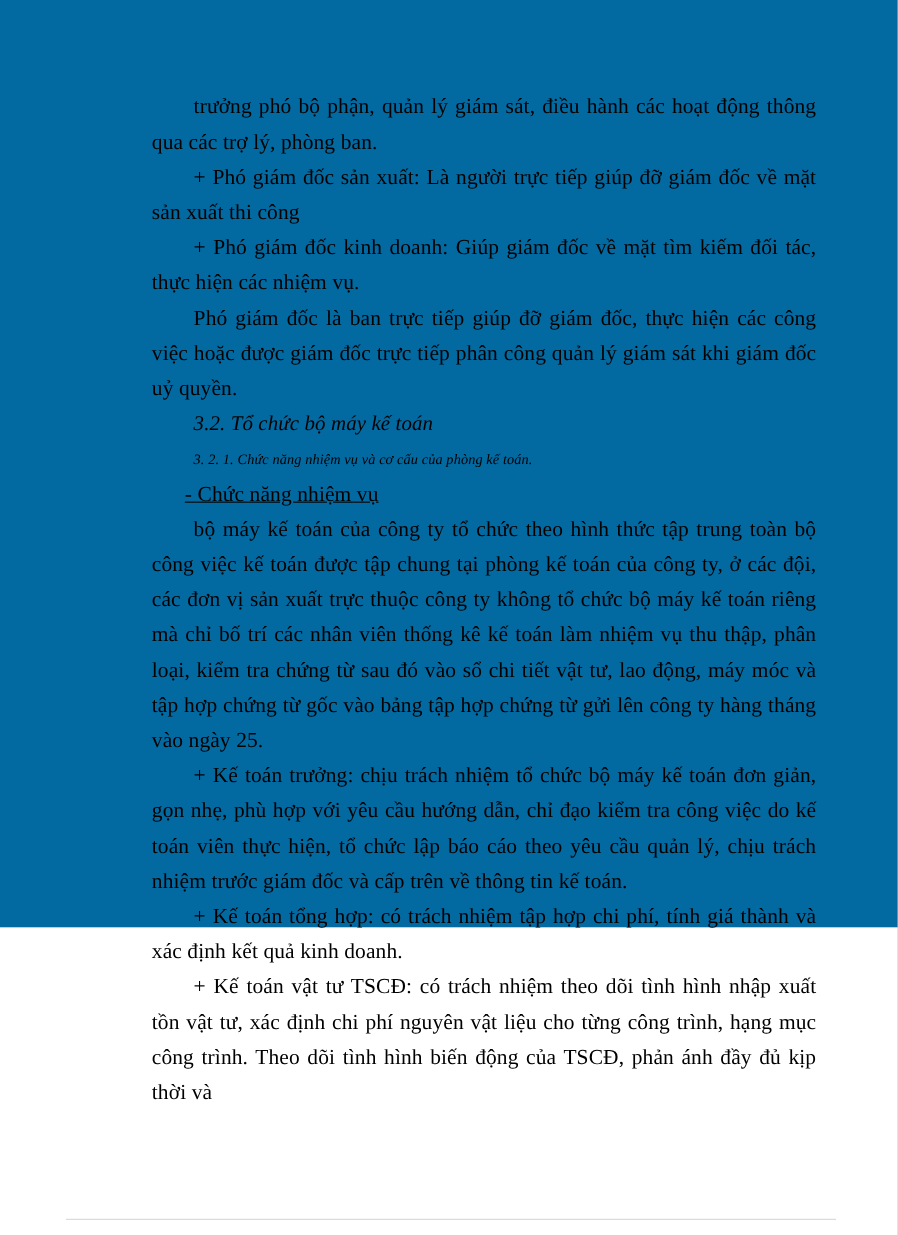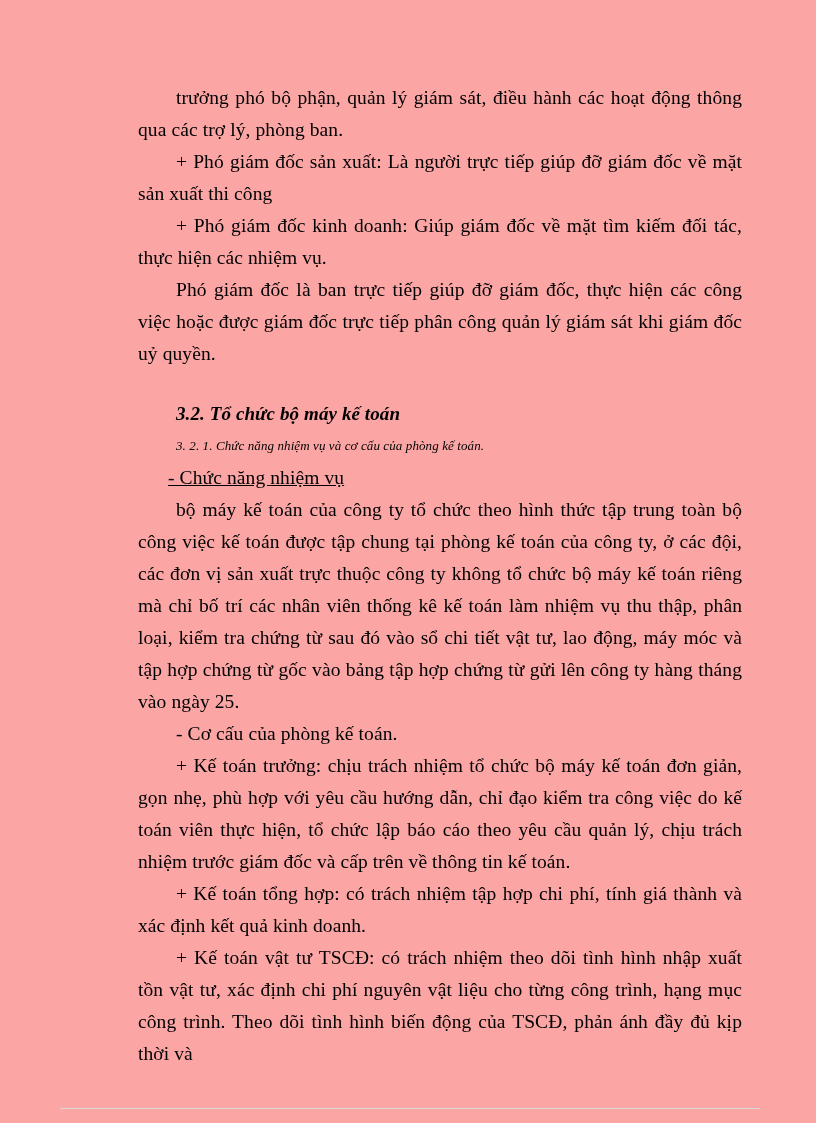--- a/index.html
+++ b/index.html
@@ -12,22 +12,22 @@
     height: 1123px;
     font-family: "Liberation Serif", serif;
     color: #000000;
     position: relative;
     overflow: hidden;
   }
   .page {
     position: absolute;
     top: 0; left: 0;
     width: 816px;
-    height: 1123px;
-    background: #fca5a5;
+    height: 843px;
+    background: #0369a1;
   }
   .content {
     position: absolute;
     left: 138px;
     top: 82px;
     width: 604px;
   }
   p {
     margin: 0 0 0 0;
     font-size: 19.5px;
@@ -37,24 +37,23 @@
     letter-spacing: 0.1px;
   }
   p.indent {
     text-indent: 38px;
   }
   p.indent-small {
     text-indent: 30px;
     text-decoration: underline;
   }
   .bold-italic {
-    font-weight: bold;
+    font-weight: normal;
     font-style: italic;
     font-size: 19px;
-    margin-top: 28px;
   }
   .italic {
     font-style: italic;
     font-size: 13px;
   }
   .footer-rule {
     position: absolute;
     left: 60px;
     top: 1108px;
     width: 700px;
@@ -78,21 +77,20 @@
 
 
     <p class="indent bold-italic">3.2. Tổ chức bộ máy kế toán</p>
 
     <p class="indent italic">3. 2. 1. Chức năng nhiệm vụ và cơ cấu của phòng kế toán.</p>
 
     <p class="indent-small">- Chức năng nhiệm vụ</p>
 
     <p class="indent">bộ máy kế toán của công ty tổ chức theo hình thức tập trung toàn bộ công việc kế toán được tập chung tại phòng kế toán của công ty, ở các đội, các đơn vị sản xuất trực thuộc công ty không tổ chức bộ máy kế toán riêng mà chỉ bố trí các nhân viên thống kê kế toán làm nhiệm vụ thu thập, phân loại, kiểm tra chứng từ sau đó vào sổ chi tiết vật tư, lao động, máy móc và tập hợp chứng từ gốc vào bảng tập hợp chứng từ gửi lên công ty hàng tháng vào ngày 25.</p>
 
-    <p class="indent">- Cơ cấu của phòng kế toán.</p>
 
     <p class="indent">+ Kế toán trưởng: chịu trách nhiệm tổ chức bộ máy kế toán đơn giản, gọn nhẹ, phù hợp với yêu cầu hướng dẫn, chỉ đạo kiểm tra công việc do kế toán viên thực hiện, tổ chức lập báo cáo theo yêu cầu quản lý, chịu trách nhiệm trước giám đốc và cấp trên về thông tin kế toán.</p>
 
     <p class="indent">+ Kế toán tổng hợp: có trách nhiệm tập hợp chi phí, tính giá thành và xác định kết quả kinh doanh.</p>
 
     <p class="indent">+ Kế toán vật tư TSCĐ: có trách nhiệm theo dõi tình hình nhập xuất tồn vật tư, xác định chi phí nguyên vật liệu cho từng công trình, hạng mục công trình. Theo dõi tình hình biến động của TSCĐ, phản ánh đầy đủ kịp thời và</p>
 
   </div>
   <div class="footer-rule"></div>
 </div>

